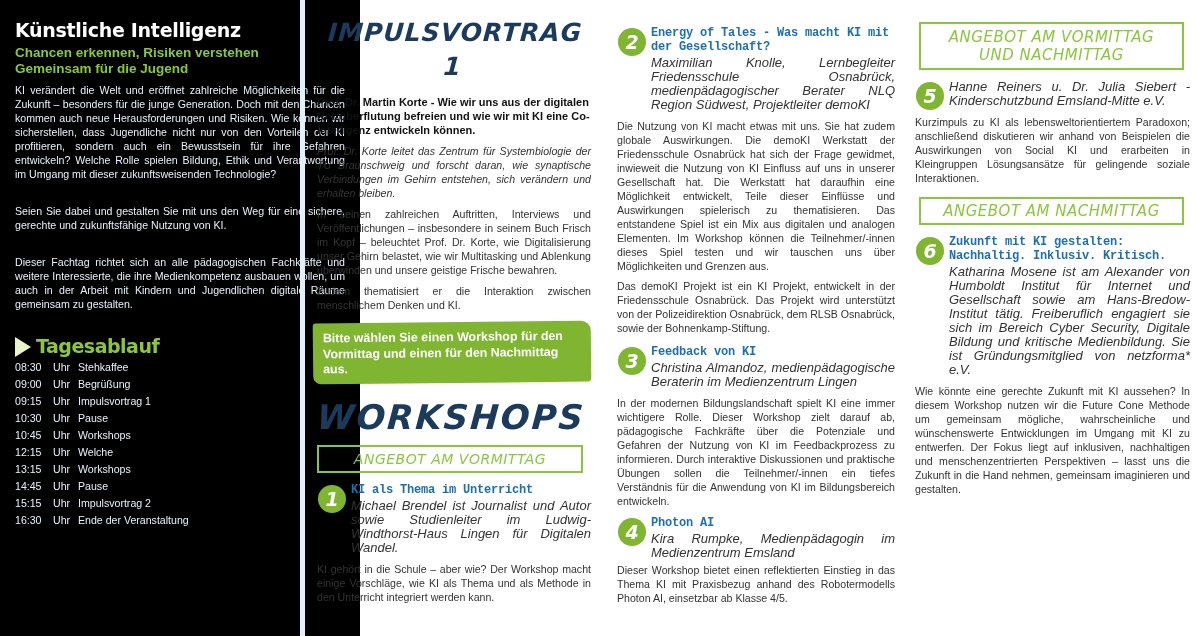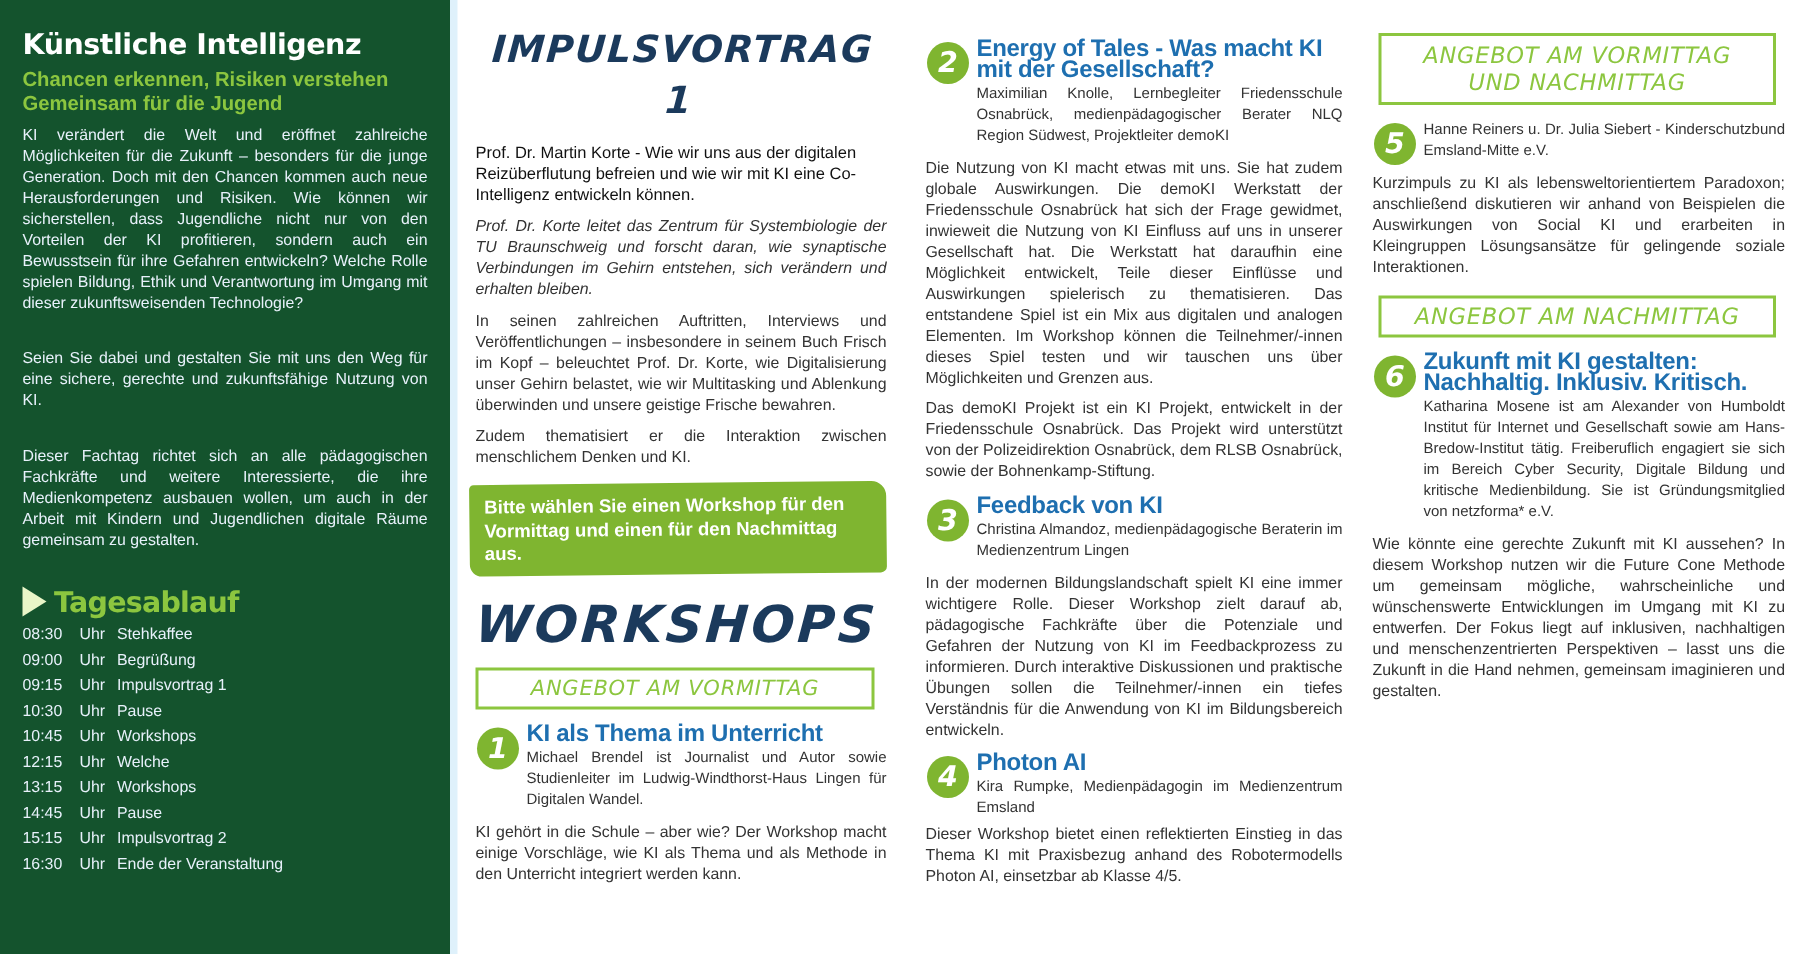--- a/index.html
+++ b/index.html
@@ -1,28 +1,28 @@
 <!DOCTYPE html>
 <html><head>
 <meta charset="utf-8">
 <style>
   * { box-sizing: border-box; margin: 0; padding: 0; }
   html, body { width: 1200px; height: 636px; overflow: hidden; background: #ffffff; }
   body { font-family: "Liberation Sans", sans-serif; position: relative; color: #222; }
 
   
   .left {
-    position: absolute; left: 0; top: 0; width: 300px; height: 636px;
-    background: #14532d; color: #ffffff; padding: 18px 15px 0 15px;
+    position: absolute; left: 0; top: 0; width: 360px; height: 636px;
+    background: #000000; color: #ffffff; padding: 18px 15px 0 15px;
   }
   .left .title { font-family: "DejaVu Sans", sans-serif; font-weight: bold; font-size: 19px; letter-spacing: -0.3px; line-height: 24px; }
   .left .subtitle { color: #8cc63f; font-weight: bold; font-size: 13.5px; line-height: 16px; margin-top: 3px; }
   .left p { font-size: 10.6px; line-height: 14px; text-align: justify; margin-top: 6px; color: #e8f1fb; }
   .left p + p { margin-top: 23px; }
-  .agenda-head { display: flex; align-items: flex-start; margin-top: 24px; }
+  .agenda-head { display: flex; align-items: flex-end; margin-top: 24px; }
   .agenda-head .tri { width: 0; height: 0; border-top: 10px solid transparent; border-bottom: 10px solid transparent; border-left: 16px solid #e9f6c8; margin-right: 5px; }
   .agenda-head .lbl { color: #8cc63f; font-weight: bold; font-size: 19px; font-family: "DejaVu Sans", sans-serif; letter-spacing: -0.5px; }
   .agenda { margin-top: 2px; }
   .agenda .row { display: flex; font-size: 10.6px; line-height: 17px; color: #e8f1fb; }
   .agenda .t { width: 38px; }
   .agenda .u { width: 25px; }
 
   
   .col { position: absolute; top: 0; height: 636px; }
   .col2 { left: 300px; width: 305px; padding: 0 14px 0 17px; }
@@ -30,21 +30,21 @@
   .col3 { left: 605px; width: 300px; padding: 0 10px 0 12px; }
   .col4 { left: 905px; width: 295px; padding: 0 10px 0 10px; }
 
   .brush-title {
     font-family: "DejaVu Sans", sans-serif; font-weight: bold; font-style: italic;
     color: #1b3a5c; text-align: center; letter-spacing: 1px; transform: skewX(-4deg);
   }
   .imp-title { font-size: 25px; margin-top: 16px; line-height: 34px; }
   .ws-title { font-size: 34px; text-align: left; margin-top: 14px; line-height: 40px; letter-spacing: 2px; }
 
-  .lead { font-weight: normal; font-size: 11px; line-height: 14px; color: #111; margin-top: 11px; }
+  .lead { font-weight: bold; font-size: 11px; line-height: 14px; color: #111; margin-top: 11px; }
   .italic { font-style: italic; font-size: 10.6px; line-height: 14px; color: #333; text-align: justify; }
   .body { font-size: 10.6px; line-height: 14px; color: #333; text-align: justify; margin-top: 7px; }
 
   .green-banner {
     margin-top: 10px; margin-left: -4px; background: #7fb530; color: #ffffff;
     font-weight: bold; font-size: 12.4px; line-height: 15.5px; padding: 8px 10px 6px 10px;
     border-radius: 3px 10px 4px 8px; transform: rotate(-0.6deg);
   }
 
   .frame-box {
@@ -55,22 +55,22 @@
   .col2 .frame-box { margin-top: 8px; margin-right: 8px; }
   .col4 .frame-box.top { margin: 22px 6px 0 4px; font-size: 15px; line-height: 18px; padding: 4px; }
   .col4 .frame-box.mid { margin: 12px 6px 0 4px; font-size: 15px; }
 
   .ws { position: relative; padding-left: 34px; }
   .ws .badge {
     position: absolute; left: 1px; top: 2px; width: 28px; height: 28px; border-radius: 50%;
     background: #7fb530; color: #ffffff; font-weight: bold; font-style: italic;
     font-family: "DejaVu Sans", sans-serif; font-size: 19px; line-height: 28px; text-align: center;
   }
-  .ws .wt { color: #1e6fb0; font-weight: bold; font-size: 16px; line-height: 14px; font-family: Liberation Sans, sans-serif; letter-spacing: -0.2px; }
-  .ws .wp { font-size: 10px; line-height: 14px; color: #333; margin-top: 2px; text-align: justify; }
+  .ws .wt { color: #1e6fb0; font-weight: bold; font-size: 12px; line-height: 14px; font-family: Liberation Mono, monospace; letter-spacing: -0.2px; }
+  .ws .wp { font-style: italic; font-size: 13px; line-height: 14px; color: #333; margin-top: 2px; text-align: justify; }
   .ws-body { font-size: 10.6px; line-height: 14px; color: #333; text-align: justify; margin-top: 7px; }
   .ws-body + .ws-body { margin-top: 6px; }
 </style>
 </head>
 <body>
 
 <section class="left">
   <h1 class="title">Künstliche Intelligenz</h1>
   <div class="subtitle">
     <div>Chancen erkennen, Risiken verstehen</div>

